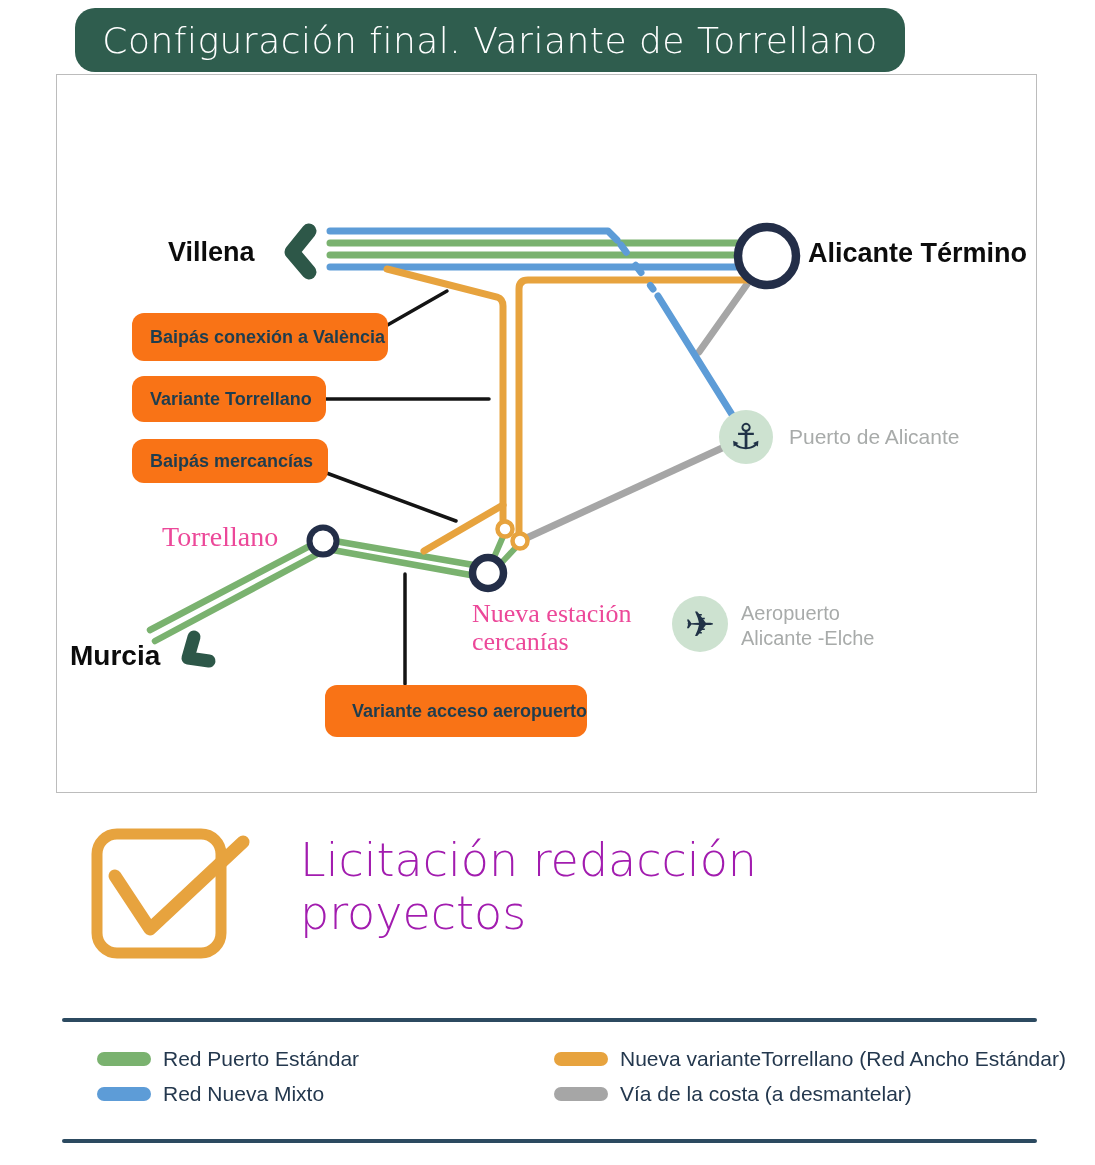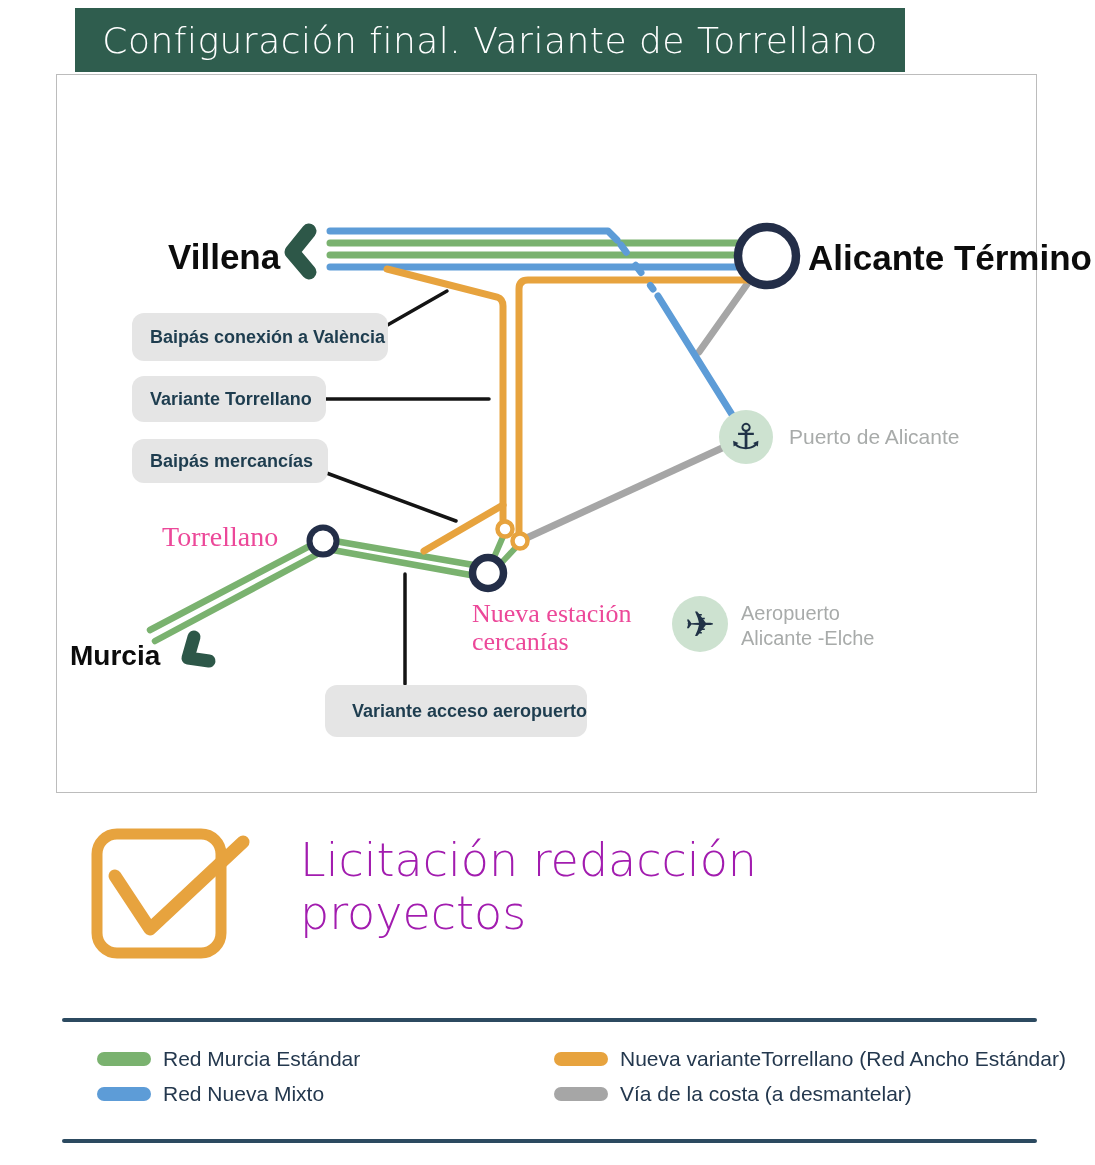--- a/index.html
+++ b/index.html
@@ -1,33 +1,33 @@
 <!DOCTYPE html>
 <html><head>
 <meta charset="utf-8">
 <style>
   html,body{margin:0;padding:0;background:#fff;}
   .page{position:relative;width:1095px;height:1165px;background:#fff;
         font-family:"Liberation Sans",sans-serif;overflow:hidden;}
   .abs{position:absolute;}
   
   .banner{left:75px;top:8px;width:830px;height:64px;background:#2f5d4e;
-          border-radius:0;display:flex;align-items:center;justify-content:center;z-index:3;}
+          border-radius:20px;display:flex;align-items:center;justify-content:center;z-index:3;}
   .banner span{color:#fff;font-size:36px;font-weight:300;letter-spacing:.5px;
                font-family:"DejaVu Sans","Liberation Sans",sans-serif;}
   
   .map-frame{left:56px;top:74px;width:979px;height:717px;background:#fff;
              border:1.5px solid #bcbcbc;z-index:0;}
   svg.overlay{position:absolute;left:0;top:0;z-index:1;pointer-events:none;}
   
   .txt{z-index:2;white-space:nowrap;}
-  .station{color:#0c0c0c;font-size:35px;font-weight:700;}
+  .station{color:#0c0c0c;font-size:27px;font-weight:700;}
   .thin{font-weight:300;color:#ec4899;font-family:Liberation Serif, serif;}
   .gray-lbl{color:#a8abaa;font-size:21px;font-weight:400;line-height:25px;}
-  .callout-box{background:#e5e5e5;border-radius:12px;display:flex;align-items:center;
+  .callout-box{background:#f97316;border-radius:12px;display:flex;align-items:center;
                padding-left:18px;color:#1e3d4f;font-size:18px;font-weight:600;z-index:2;}
   
   .status-text{left:258px;top:834px;width:560px;font-size:46px;font-weight:300;
                color:#a21caf;line-height:1.16;white-space:normal;
                font-family:"DejaVu Sans","Liberation Sans",sans-serif;margin-left:42px;}
   
   .rule{left:62px;width:975px;height:4px;background:#2c4a60;border-radius:2px;z-index:2;}
   
   .legend-item{display:flex;align-items:center;z-index:2;}
   .pill{width:54px;height:14px;border-radius:8px;margin-right:12px;flex:0 0 auto;}
@@ -117,21 +117,21 @@
     <span>Variante acceso aeropuerto</span>
   </div>
 
   <div class="abs txt status-text">Licitación redacción proyectos</div>
 
   <div class="abs rule" style="top:1018px;"></div>
   <div class="abs rule" style="top:1139px;"></div>
 
   <div class="abs legend-item" style="left:97px;top:1047px;">
     <div class="pill pill-green"></div>
-    <span>Red Murcia Estándar</span>
+    <span>Red Puerto Estándar</span>
   </div>
   <div class="abs legend-item" style="left:97px;top:1082px;">
     <div class="pill pill-blue"></div>
     <span>Red Nueva Mixto</span>
   </div>
   <div class="abs legend-item" style="left:554px;top:1047px;">
     <div class="pill pill-orange"></div>
     <span>Nueva varianteTorrellano (Red Ancho Estándar)</span>
   </div>
   <div class="abs legend-item" style="left:554px;top:1082px;">

